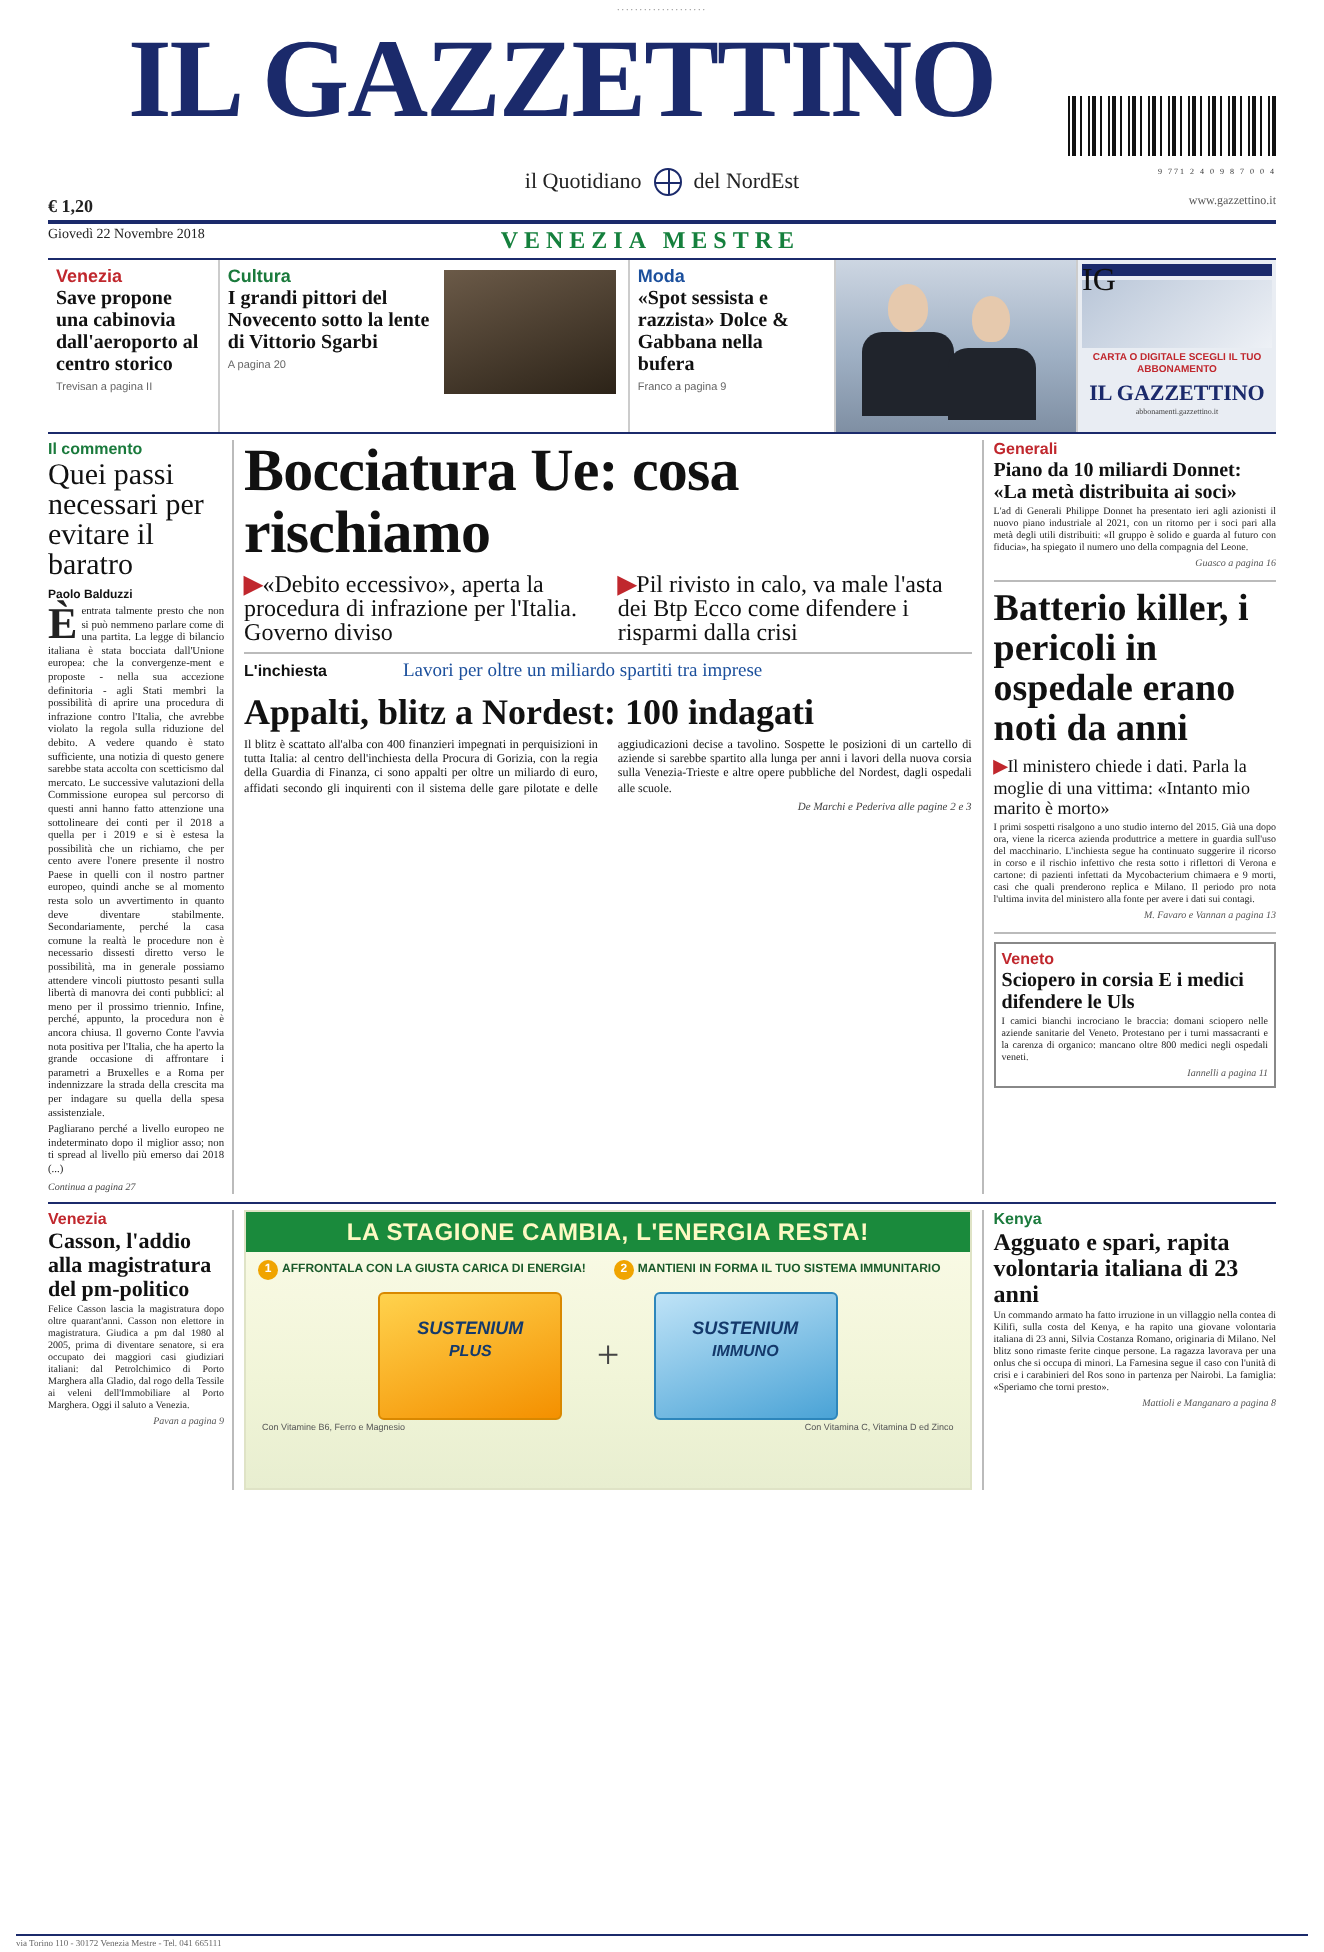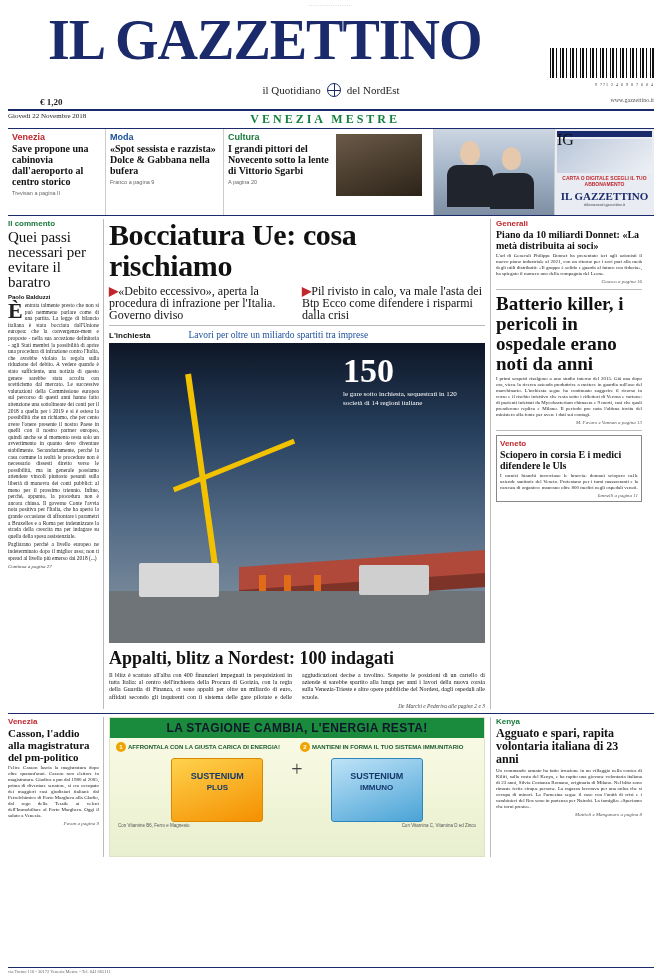--- a/index.html
+++ b/index.html
@@ -5,21 +5,21 @@
   * { box-sizing: border-box; }
   html, body { margin:0; padding:0; }
   body {
     width: 662px; height: 976px;
     background:#ffffff;
     font-family: "Liberation Serif", serif;
     color:#111;
     overflow:hidden;
     position:relative;
   }
-  .page { width:662px; height:976px; position:relative; padding:0 8px; }
+  .page { width:662px; height:976px; position:relative; padding:0 24px; }
 
   
   .topline { height:10px; text-align:center; font-size:5px; color:#888; letter-spacing:1px; padding-top:2px;}
   .masthead { display:flex; align-items:flex-start; justify-content:space-between; padding-top:2px; }
   .mast-title {
     font-family:"Liberation Serif", serif;
     font-weight:bold;
     font-size:56px;
     line-height:56px;
     letter-spacing:-1px;
@@ -32,21 +32,21 @@
     background:repeating-linear-gradient(to right,#111 0 1px,#fff 1px 2px,#111 2px 4px,#fff 4px 6px,#111 6px 7px,#fff 7px 10px);
     display:inline-block; }
   .barcode-num { font-size:4px; letter-spacing:1px; color:#333; }
 
   .subline { display:flex; align-items:center; justify-content:center; gap:6px; margin-top:-4px; }
   .subline .txt { font-size:11px; color:#222; font-family:"Liberation Serif",serif; }
   .globe { width:14px; height:14px; border-radius:50%; border:1px solid #1b2a6b; position:relative;}
   .globe:before{content:"";position:absolute;left:6px;top:0;width:1px;height:12px;background:#1b2a6b;}
   .globe:after{content:"";position:absolute;top:6px;left:0;width:12px;height:1px;background:#1b2a6b;}
 
-  .price-row { display:flex; align-items:flex-start; justify-content:space-between; font-size:7px; color:#222;margin-left:32px; }
+  .price-row { display:flex; align-items:flex-start; justify-content:space-between; font-size:7px; color:#222; }
   .price { font-weight:bold; font-size:9px; }
   .site { font-size:6px; color:#555; }
 
   .rule-thick { border-top:2px solid #1b2a6b; margin:2px 0 0; }
   .dateline { display:flex; justify-content:space-between; align-items:flex-start; font-size:7px; padding:1px 0; color:#222;}
   .edition { text-align:center; flex:1; font-size:12px; letter-spacing:3px; color:#15803d; font-weight:bold;}
   .rule-thin { border-top:1px solid #1b2a6b; }
 
   
   .teasers { display:flex; gap:0; border-bottom:1px solid #1b2a6b; min-height:86px; }
@@ -128,25 +128,25 @@
   .big-r-title { font-family:"Liberation Serif",serif; font-size:19px; line-height:20px; font-weight:bold;}
   .r-sub { font-size:9px; line-height:10.5px; margin-top:3px;}
   .r-hbox { border:1px solid #888; padding:3px; }
 
   
   .bottom { display:flex; margin-top:4px; border-top:1px solid #1b2a6b; padding-top:3px;}
   .b-left { width:96px; border-right:1px solid #bbb; padding-right:4px;}
   .b-center { width:386px; padding:0 5px;}
   .b-right { width:152px; border-left:1px solid #bbb; padding-left:5px;}
   .ad { height:140px; background:linear-gradient(180deg,#fbfbe8 0%,#f1f5d8 60%,#e8eed0 100%); border:1px solid #dfe3c6; position:relative; overflow:hidden;}
-  .ad-banner { background:#1a8a3c; color:#0f172a; text-align:center; font-family:"Liberation Sans",sans-serif; font-weight:bold; font-size:12px; padding:3px 0; letter-spacing:0.3px;}
+  .ad-banner { background:#1a8a3c; color:#fef9c3; text-align:center; font-family:"Liberation Sans",sans-serif; font-weight:bold; font-size:12px; padding:3px 0; letter-spacing:0.3px;}
   .ad-cols { display:flex; gap:6px; padding:4px 6px; font-family:"Liberation Sans",sans-serif;}
   .ad-col { flex:1; font-size:6px; color:#1a5a2a; font-weight:bold; line-height:7px;}
   .ad-num { display:inline-block; width:10px;height:10px;border-radius:50%;background:#f0a400;color:#fff;text-align:center;line-height:10px;font-size:6px;margin-right:2px;}
-  .packs { display:flex; justify-content:center; gap:28px; margin-top:2px;}
+  .packs { display:flex; align-items:flex-end; justify-content:center; gap:16px; margin-top:2px;font-style:italic;}
   .pack { width:92px; height:64px; background:linear-gradient(160deg,#ffd24d,#f49000); border:1px solid #d98800; border-radius:3px; position:relative;}
   .pack.blue { background:linear-gradient(160deg,#bfe3f7,#4aa3d6); border-color:#2d86bb;}
   .pack .pname { position:absolute; top:12px; left:0; right:0; text-align:center; font-family:"Liberation Sans",sans-serif; font-weight:bold; font-size:9px; color:#14396b;}
   .pack .psub { position:absolute; top:24px; left:0; right:0; text-align:center; font-family:"Liberation Sans",sans-serif; font-weight:bold; font-size:8px; color:#14396b;}
   .plus { font-size:20px; color:#444; padding-bottom:20px;}
   .ad-foot { display:flex; justify-content:space-between; font-size:4.5px; color:#555; padding:1px 8px; font-family:"Liberation Sans",sans-serif;}
   .footer-line { position:absolute; bottom:2px; left:8px; right:8px; border-top:1px solid #1b2a6b; font-size:4.5px; color:#666; padding-top:1px;}
 </style>
 </head>
 <body>
@@ -183,33 +183,33 @@
   <div class="rule-thin"></div>
 
   <div class="teasers">
 
     <div class="teaser t1">
       <div class="kicker k-red">Venezia</div>
       <div class="t-head sm">Save propone una cabinovia dall'aeroporto al centro storico</div>
       <div class="t-foot">Trevisan a pagina II</div>
     </div>
 
-    <div class="teaser t3">
-      <div class="kicker k-blue">Moda</div>
-      <div class="t-head sm">«Spot sessista e razzista» Dolce &amp; Gabbana nella bufera</div>
-      <div class="t-foot">Franco a pagina 9</div>
-    </div>
-
     <div class="teaser t2">
       <div style="width:104px">
         <div class="kicker k-green">Cultura</div>
         <div class="t-head sm">I grandi pittori del Novecento sotto la lente di Vittorio Sgarbi</div>
         <div class="t-foot">A pagina 20</div>
       </div>
       <div class="t-photo"></div>
+    </div>
+
+    <div class="teaser t3">
+      <div class="kicker k-blue">Moda</div>
+      <div class="t-head sm">«Spot sessista e razzista» Dolce &amp; Gabbana nella bufera</div>
+      <div class="t-foot">Franco a pagina 9</div>
     </div>
 
     <div class="teaser t4">
       <div class="photo-people">
         <div class="h1"></div>
           <div class="b1"></div>
         <div class="h2"></div>
           <div class="b2"></div>
       </div>
     </div>
@@ -247,54 +247,41 @@
         <div class="sub-col">
           <span class="arrow">▶</span><span>Pil rivisto in calo, va male l'asta dei Btp Ecco come difendere i risparmi dalla crisi</span>
         </div>
       </div>
 
       <div class="inchiesta">
         <span class="inch-label">L'inchiesta</span>
         <span class="inch-text">Lavori per oltre un miliardo spartiti tra imprese</span>
       </div>
 
-      <div class="photo-main">
-        <div class="crane"></div>
-        <div class="crane2"></div>
-        <div class="beam"></div>
-        <div class="beam2"></div>
-        <div class="road"></div>
-        <div class="truck"></div>
-        <div class="truck2"></div>
-        <div class="worker" style="left:150px"></div>
-        <div class="worker" style="left:175px"></div>
-        <div class="worker" style="left:205px"></div>
-        <div class="badge150">
-          <div class="num">150</div>
-          <div class="cap">le gare sotto inchiesta, sequestrati in 120 società di 14 regioni italiane</div>
-        </div>
-      </div>
 
       <div class="appalti">Appalti, blitz a Nordest: 100 indagati</div>
       <div class="appalti-body">Il blitz è scattato all'alba con 400 finanzieri impegnati in perquisizioni in tutta Italia: al centro dell'inchiesta della Procura di Gorizia, con la regia della Guardia di Finanza, ci sono appalti per oltre un miliardo di euro, affidati secondo gli inquirenti con il sistema delle gare pilotate e delle aggiudicazioni decise a tavolino. Sospette le posizioni di un cartello di aziende si sarebbe spartito alla lunga per anni i lavori della nuova corsia sulla Venezia-Trieste e altre opere pubbliche del Nordest, dagli ospedali alle scuole.</div>
       <div class="appalti-credit">De Marchi e Pederiva alle pagine 2 e 3</div>
     </div>
 
     <div class="col-right">
       <div>
         <div class="r-kicker">Generali</div>
         <div class="r-title">Piano da 10 miliardi Donnet: «La metà distribuita ai soci»</div>
         <div class="r-body">L'ad di Generali Philippe Donnet ha presentato ieri agli azionisti il nuovo piano industriale al 2021, con un ritorno per i soci pari alla metà degli utili distribuiti: «Il gruppo è solido e guarda al futuro con fiducia», ha spiegato il numero uno della compagnia del Leone.</div>
         <div class="r-credit">Guasco a pagina 16</div>
       </div>
 
       <div class="r-sep"></div>
 
       <div>
         <div class="big-r-title">Batterio killer, i pericoli in ospedale erano noti da anni</div>
+        <div class="r-sub">
+          <span class="arrow">▶</span><span>Il ministero chiede i dati. Parla la moglie di una vittima: «Intanto mio marito è morto»</span>
+        </div>
         <div class="r-body">I primi sospetti risalgono a uno studio interno del 2015. Già una dopo ora, viene la ricerca azienda produttrice a mettere in guardia sull'uso del macchinario. L'inchiesta segue ha continuato suggerire il ricorso in corso e il rischio infettivo che resta sotto i riflettori di Verona e cartone: di pazienti infettati da Mycobacterium chimaera e 9 morti, casi che quali prenderono replica e Milano. Il periodo pro nota l'ultima invita del ministero alla fonte per avere i dati sui contagi.</div>
         <div class="r-credit">M. Favaro e Vannan a pagina 13</div>
       </div>
 
       <div class="r-sep"></div>
 
       <div class="r-hbox">
         <div class="r-kicker">Veneto</div>
         <div class="r-title">Sciopero in corsia E i medici difendere le Uls</div>
         <div class="r-body">I camici bianchi incrociano le braccia: domani sciopero nelle aziende sanitarie del Veneto. Protestano per i turni massacranti e la carenza di organico: mancano oltre 800 medici negli ospedali veneti.</div>

